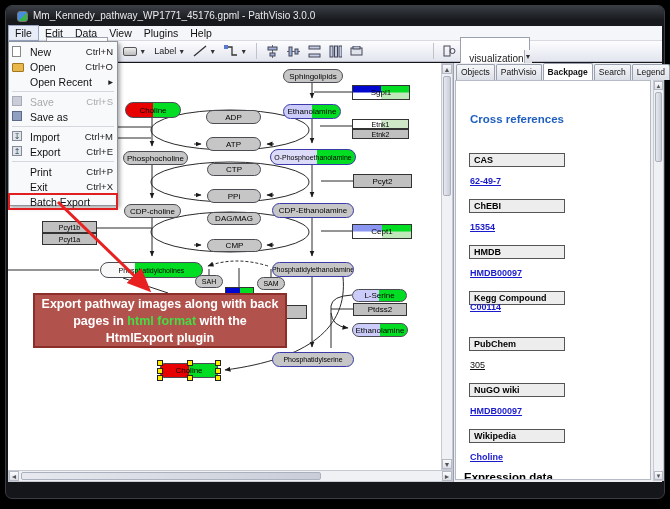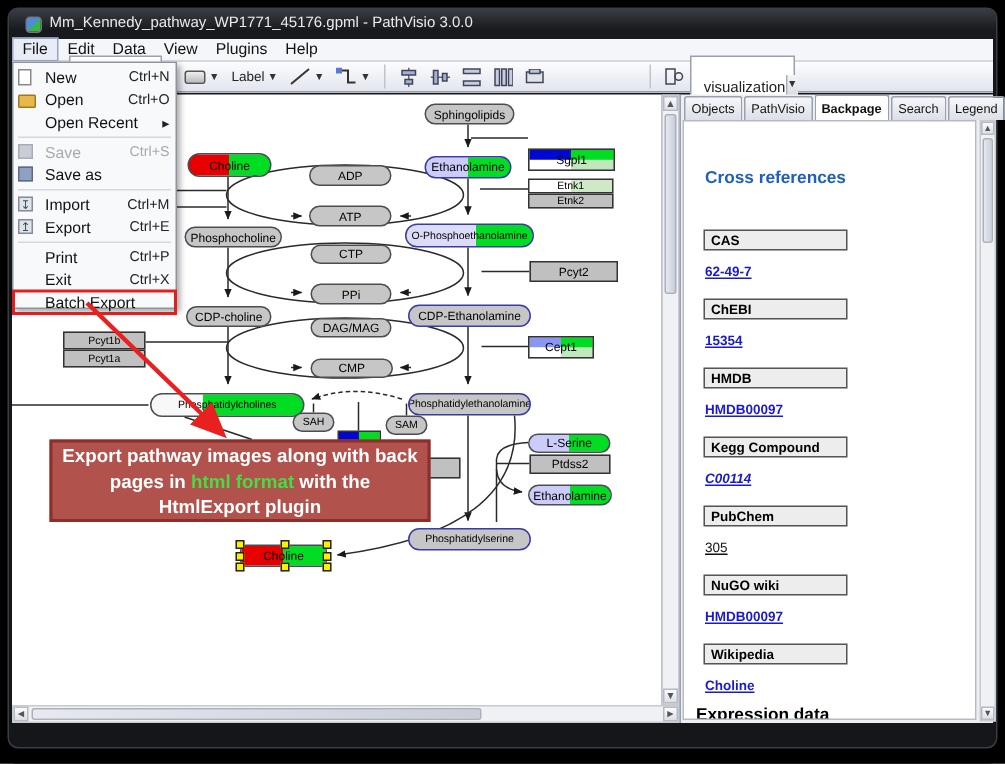--- a/index.html
+++ b/index.html
@@ -223,21 +223,21 @@
         <path d="M201,212 V206"></path>
         <path d="M263,214 V206"></path>
         <path d="M231,224 V205"></path>
         <path d="M260,203 Q228,193 200,203" stroke-dasharray="3,2" marker-end="url(#ah)"></path>
       </g>
     </svg>
 
     <div class="node" style="left:275px;top:6px;width:60px;height:14px;">
         <span>Sphingolipids</span>
       </div>
-    <div class="gbox half-split" style="left:344px;top:22px;width:58px;height:15px;margin-top:14px;">
+    <div class="gbox half-split" style="left:344px;top:22px;width:58px;height:15px;">
         <span>Sgpl1</span>
       </div>
     <div class="node rg" style="left:117px;top:39px;width:56px;height:16px;">
         <span>Choline</span>
       </div>
     <div class="node lg blue-b" style="left:275px;top:41px;width:58px;height:15px;">
         <span>Ethanolamine</span>
       </div>
     <div class="node" style="left:198px;top:47px;width:55px;height:14px;">
         <span>ADP</span>
@@ -268,21 +268,21 @@
       </div>
     <div class="node" style="left:116px;top:141px;width:57px;height:14px;">
         <span>CDP-choline</span>
       </div>
     <div class="node blue-b" style="left:264px;top:140px;width:82px;height:15px;">
         <span>CDP-Ethanolamine</span>
       </div>
     <div class="node" style="left:199px;top:149px;width:54px;height:13px;">
         <span>DAG/MAG</span>
       </div>
-    <div class="gbox half-split2" style="left:344px;top:161px;width:44px;height:15px;">
+    <div class="gbox half-split2" style="left:344px;top:161px;width:60px;height:15px;">
         <span>Cept1</span>
       </div>
     <div class="gbox" style="left:34px;top:158px;width:55px;height:12px;font-size:7px;">
         <span>Pcyt1b</span>
       </div>
     <div class="gbox" style="left:34px;top:170px;width:55px;height:12px;font-size:7px;">
         <span>Pcyt1a</span>
       </div>
     <div class="node" style="left:199px;top:176px;width:55px;height:13px;">
         <span>CMP</span>
@@ -353,21 +353,21 @@
       <div class="xsec-box" style="top:72px;">CAS</div>
       <a class="xlink" style="top:95px;">62-49-7</a>
 
       <div class="xsec-box" style="top:118px;">ChEBI</div>
       <a class="xlink" style="top:141px;">15354</a>
 
       <div class="xsec-box" style="top:164px;">HMDB</div>
       <a class="xlink" style="top:187px;">HMDB00097</a>
 
       <div class="xsec-box" style="top:210px;">Kegg Compound</div>
-      <a class="xlink" style="top:233px;font-style:italic;">C00114</a>
+      <a class="xlink" style="top:221px;">C00114</a>
 
       <div class="xsec-box" style="top:256px;">PubChem</div>
       <span class="xplain" style="top:279px;text-decoration:underline;">305</span>
 
       <div class="xsec-box" style="top:302px;">NuGO wiki</div>
       <a class="xlink" style="top:325px;">HMDB00097</a>
 
       <div class="xsec-box" style="top:348px;">Wikipedia</div>
       <a class="xlink" style="top:371px;">Choline</a>
 

